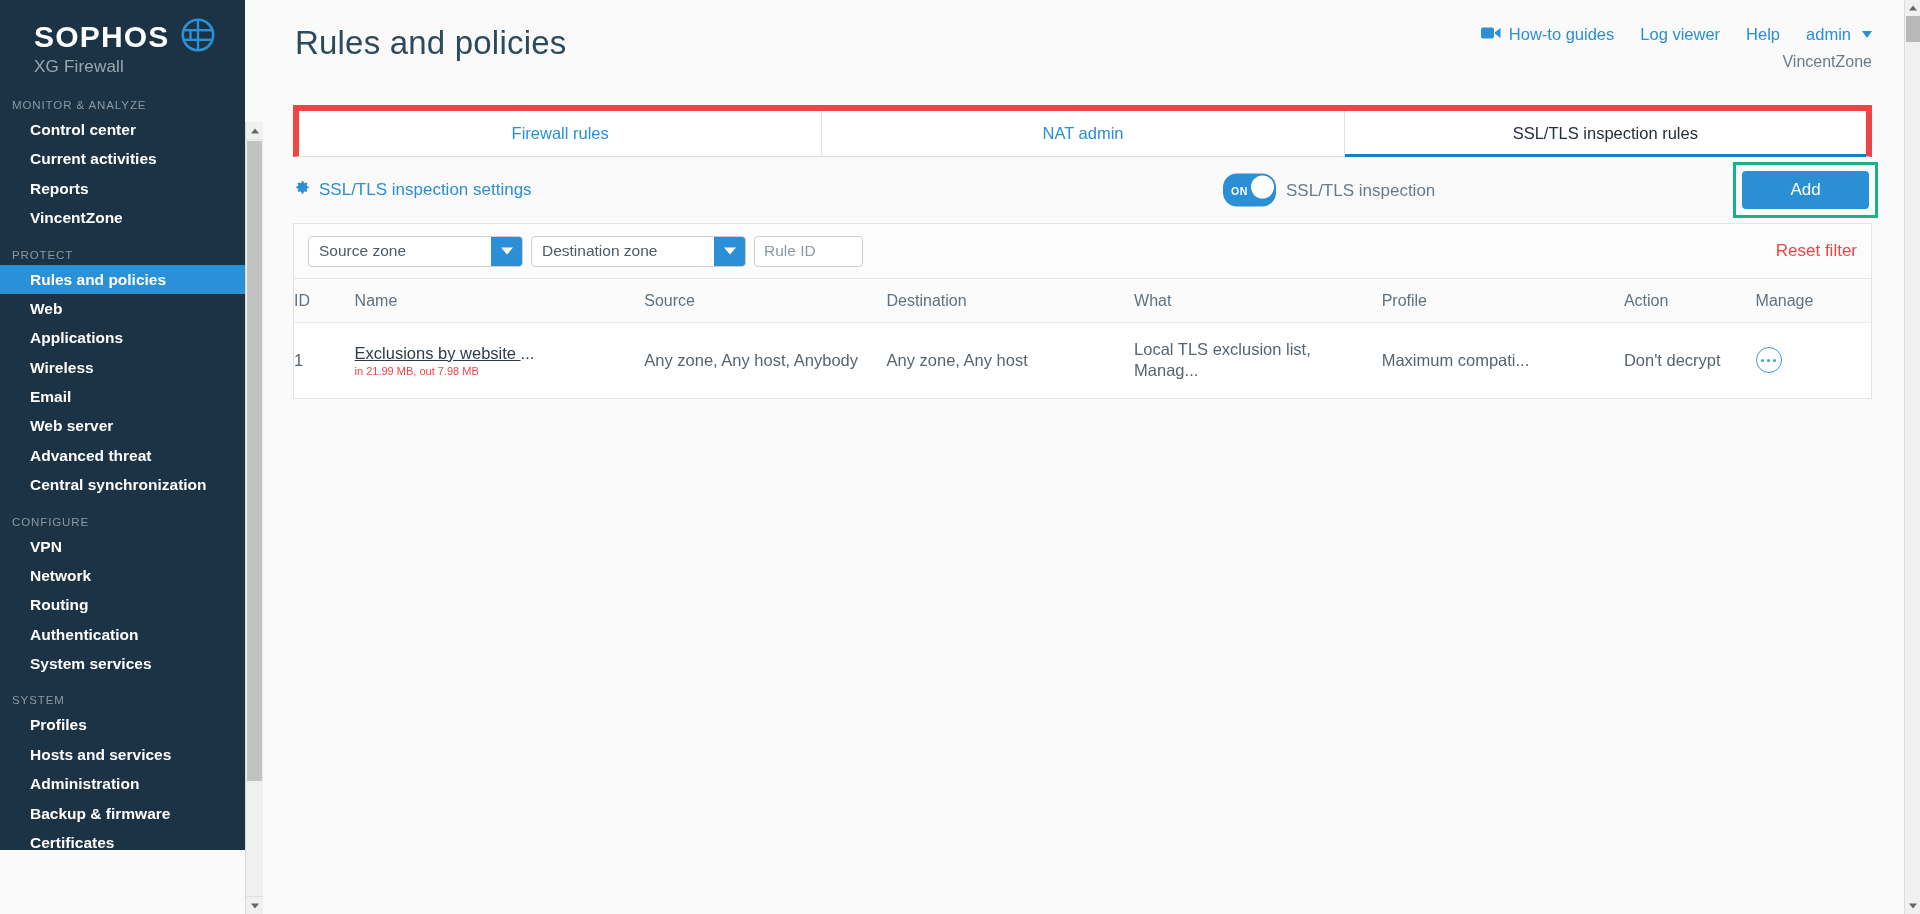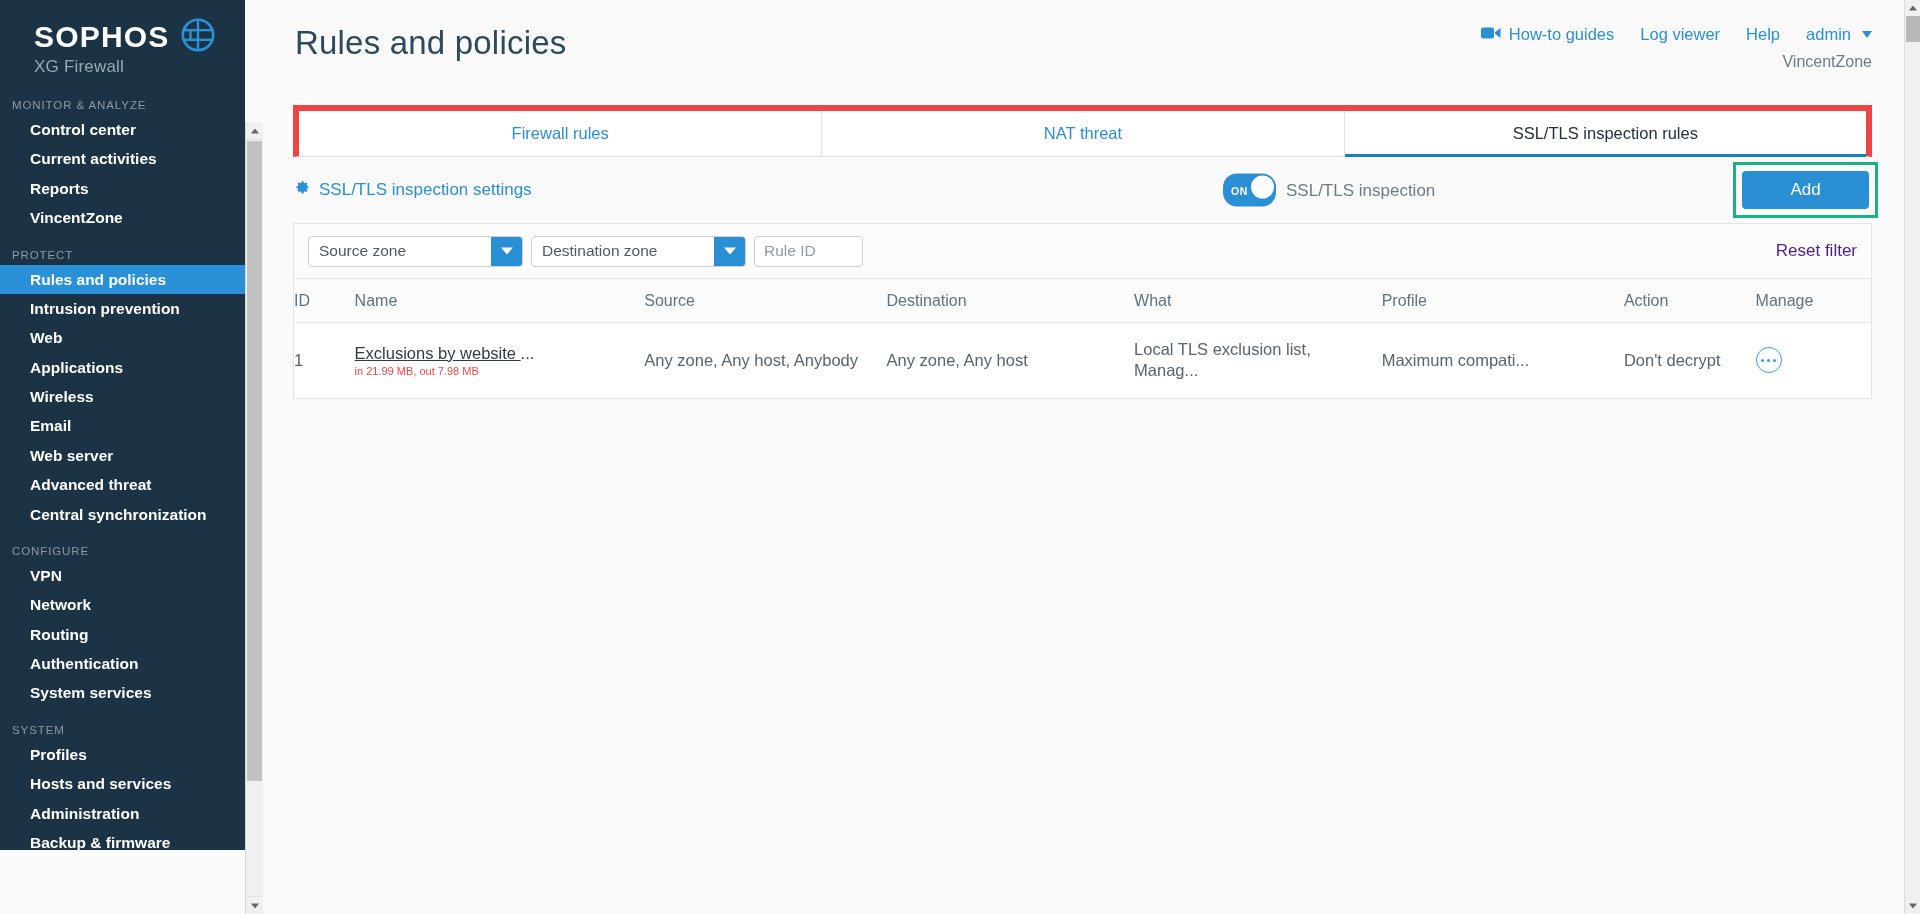--- a/index.html
+++ b/index.html
@@ -189,21 +189,21 @@
     border-right: 6px solid transparent; border-top: 7px solid #ffffff;
   }
   .ruleid-input {
     height: 31px; width: 109px; border: 1px solid #cfcfcf; border-radius: 4px;
     padding: 0 9px; font-size: 15.5px; color: #be185d;
     font-family: "Liberation Sans", sans-serif; background: #ffffff;
   }
   .ruleid-input::placeholder { color: #8c9aa3; }
   .reset-filter {
     position: absolute; right: 14px; top: 50%; transform: translateY(-50%);
-    color: #4c1d95; font-size: 17px; cursor: pointer;
+    color: #ef4444; font-size: 17px; cursor: pointer;
   }
 
   
   table.rules {
     width: 100%; border-collapse: collapse;
     background: #ffffff; border: 1px solid #e4e4e4;
     table-layout: fixed;
   }
   table.rules thead th {
     background: #fbfbfb; text-align: left;
@@ -280,21 +280,20 @@
     <nav class="nav">
 
       <div class="nav-section">MONITOR &amp; ANALYZE</div>
       <div class="nav-item">Control center</div>
       <div class="nav-item">Current activities</div>
       <div class="nav-item">Reports</div>
       <div class="nav-item">VincentZone</div>
 
       <div class="nav-section">PROTECT</div>
       <div class="nav-item active">Rules and policies</div>
-      <div class="nav-item">Intrusion prevention</div>
       <div class="nav-item">Web</div>
       <div class="nav-item">Applications</div>
       <div class="nav-item">Wireless</div>
       <div class="nav-item">Email</div>
       <div class="nav-item">Web server</div>
       <div class="nav-item">Advanced threat</div>
       <div class="nav-item">Central synchronization</div>
 
       <div class="nav-section">CONFIGURE</div>
       <div class="nav-item">VPN</div>
@@ -343,21 +342,21 @@
           <span>admin</span>
           <span class="caret"></span>
         </div>
       </div>
       <div class="zone-label">VincentZone</div>
     </div>
 
     <div class="tabs-wrap">
       <div class="tabs">
         <div class="tab">Firewall rules</div>
-        <div class="tab">NAT threat</div>
+        <div class="tab">NAT admin</div>
         <div class="tab active">SSL/TLS inspection rules</div>
       </div>
     </div>
 
     <div class="settings-row">
       <div class="settings-link">
         <span class="gear-icon">
           <svg width="17" height="17" viewBox="0 0 20 20">
             <path fill="#2a8fd4" d="M10 6.4a3.6 3.6 0 1 0 0 7.2 3.6 3.6 0 0 0 0-7.2zm0 5.6a2 2 0 1 1 0-4 2 2 0 0 1 0 4z"></path>
             <path fill="#2a8fd4" d="M18.2 8.5h-1.5a6.9 6.9 0 0 0-.7-1.7l1.1-1.1-1.8-1.8-1.1 1.1a6.9 6.9 0 0 0-1.7-.7V2.5H9.9v1.8a6.9 6.9 0 0 0-1.7.7L7.1 3.9 5.3 5.7l1.1 1.1a6.9 6.9 0 0 0-.7 1.7H4v2.5h1.7c.15.6.39 1.17.7 1.7l-1.1 1.1 1.8 1.8 1.1-1.1c.53.31 1.1.55 1.7.7v1.8h2.6v-1.8a6.9 6.9 0 0 0 1.7-.7l1.1 1.1 1.8-1.8-1.1-1.1c.31-.53.55-1.1.7-1.7h1.5V8.5z"></path>

